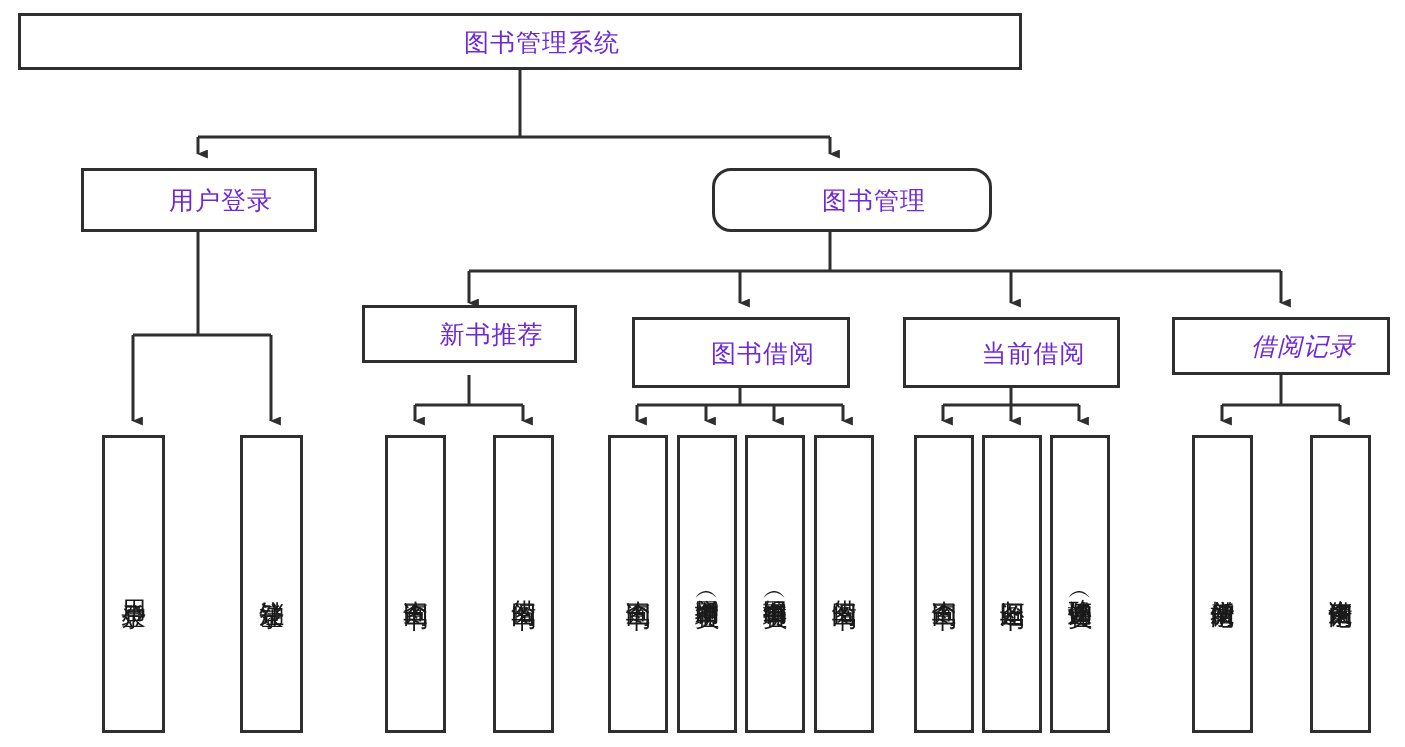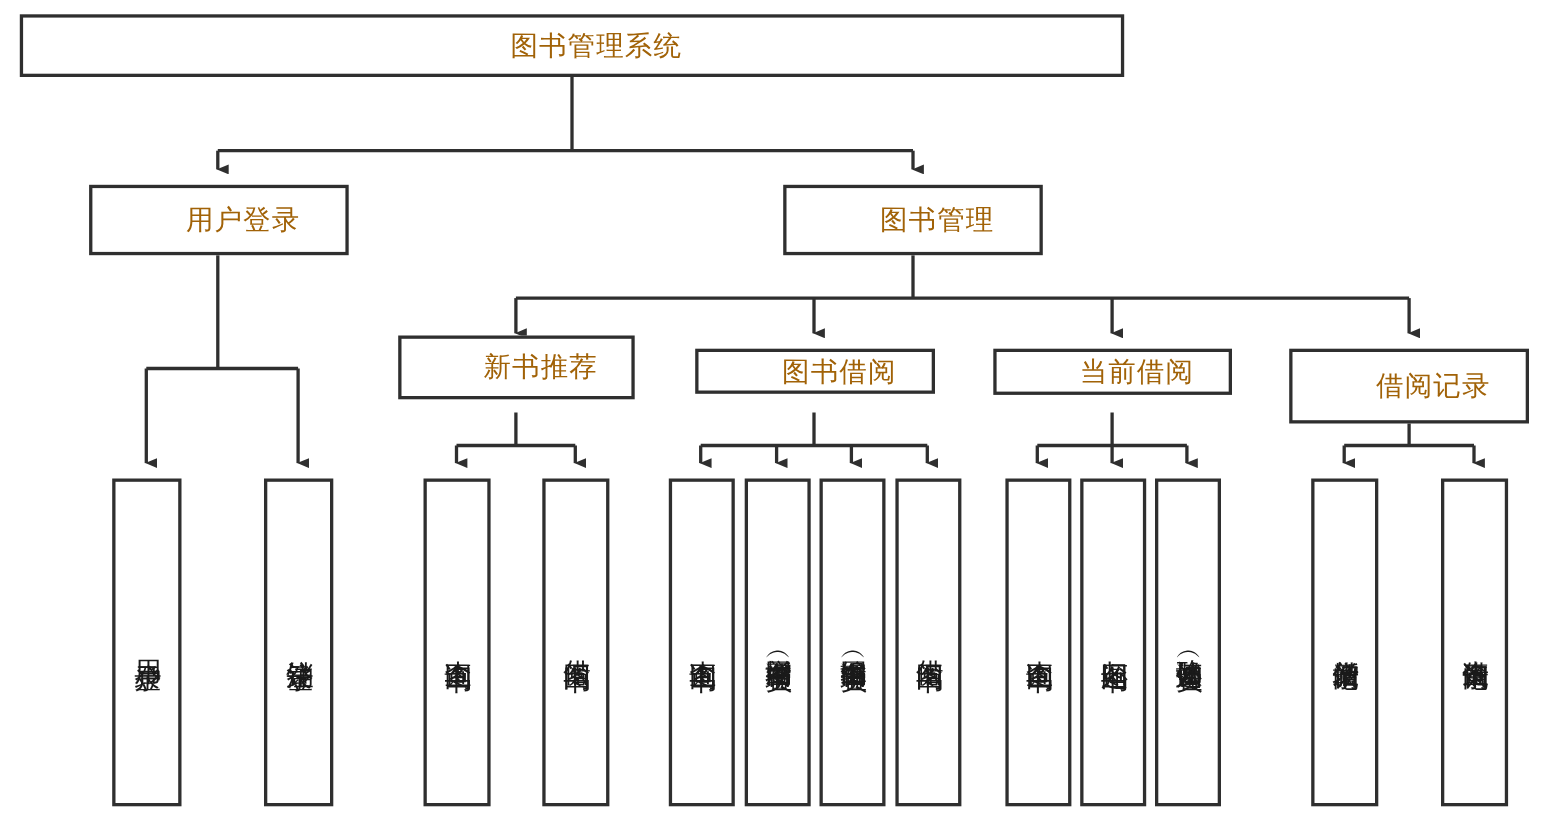--- a/index.html
+++ b/index.html
@@ -26,21 +26,21 @@
     pointer-events: none;
   }
   .node {
     position: absolute;
     box-sizing: border-box;
     border: 3px solid #2f2f2f;
     background: #ffffff;
     display: flex;
     align-items: center;
     justify-content: center;
-    color: #a16207;
+    color: #6d28d9;
     padding-left: 44px;
   }
   .node .label {
     font-size: 25px;
     line-height: 1.2;
     letter-spacing: 1px;
     white-space: nowrap;
   }
   .node.root .label { font-size: 25px; }
   .node.lvl2 .label { font-size: 25px; }
@@ -133,34 +133,34 @@
     </g>
   </svg>
 
   <div class="node root" style="left:18px; top:13px; width:1004px; height:57px;">
     <span class="label">图书管理系统</span>
   </div>
 
   <div class="node lvl2" style="left:81px; top:168px; width:236px; height:64px;">
     <span class="label">用户登录</span>
   </div>
-  <div class="node lvl2" style="left:712px; top:168px; width:236px; height:64px;">
+  <div class="node lvl2" style="left:712px; top:168px; width:280px; height:64px;border-radius:19px;">
     <span class="label">图书管理</span>
   </div>
 
   <div class="node lvl3" style="left:362px; top:305px; width:215px; height:58px;">
     <span class="label">新书推荐</span>
   </div>
-  <div class="node lvl3" style="left:632px; top:317px; width:218px; height:41px;">
+  <div class="node lvl3" style="left:632px; top:317px; width:218px; height:71px;">
     <span class="label">图书借阅</span>
   </div>
-  <div class="node lvl3" style="left:903px; top:317px; width:217px; height:42px;">
+  <div class="node lvl3" style="left:903px; top:317px; width:217px; height:71px;">
     <span class="label">当前借阅</span>
   </div>
-  <div class="node lvl3" style="left:1172px; top:317px; width:218px; height:68px;">
+  <div class="node lvl3" style="left:1172px; top:317px; width:218px; height:58px;font-style:italic;">
     <span class="label">借阅记录</span>
   </div>
 
   <div class="leaf" style="left:102px; top:435px; width:63px; height:298px;">
     <span class="label">用户登录</span>
   </div>
   <div class="leaf" style="left:240px; top:435px; width:63px; height:298px;">
     <span class="label">注销登录</span>
   </div>
 

